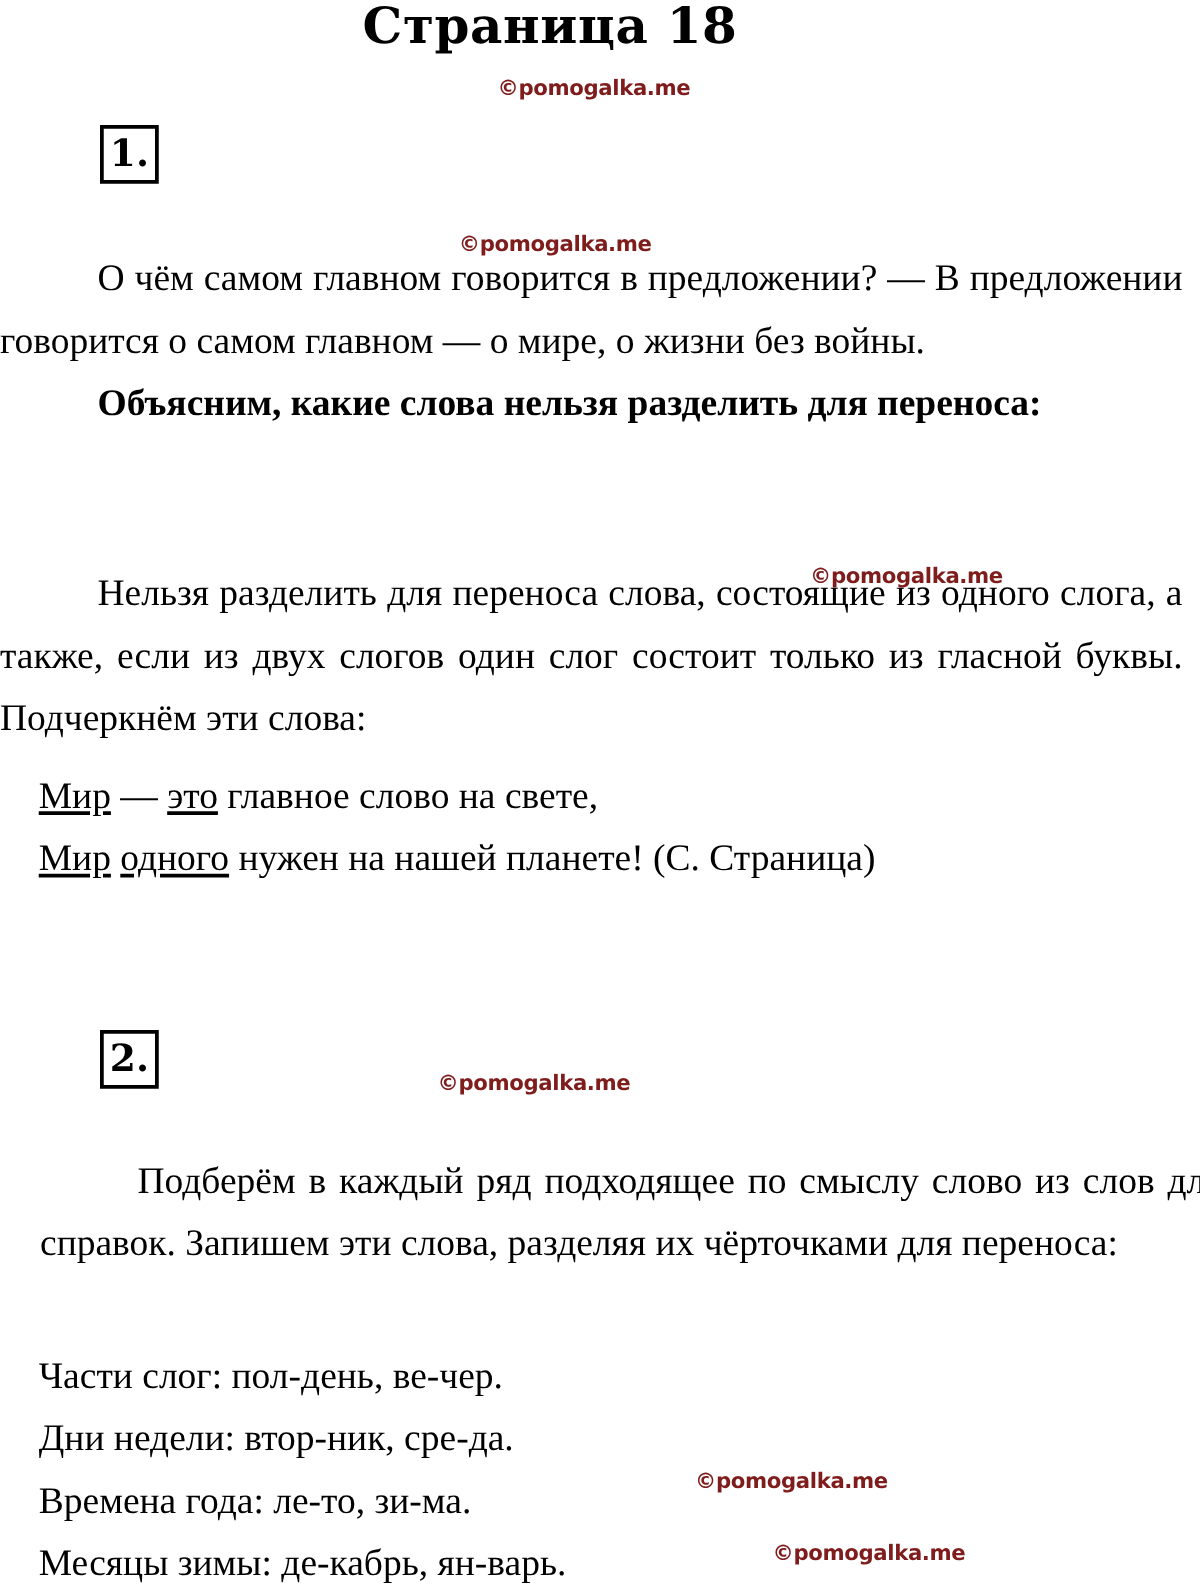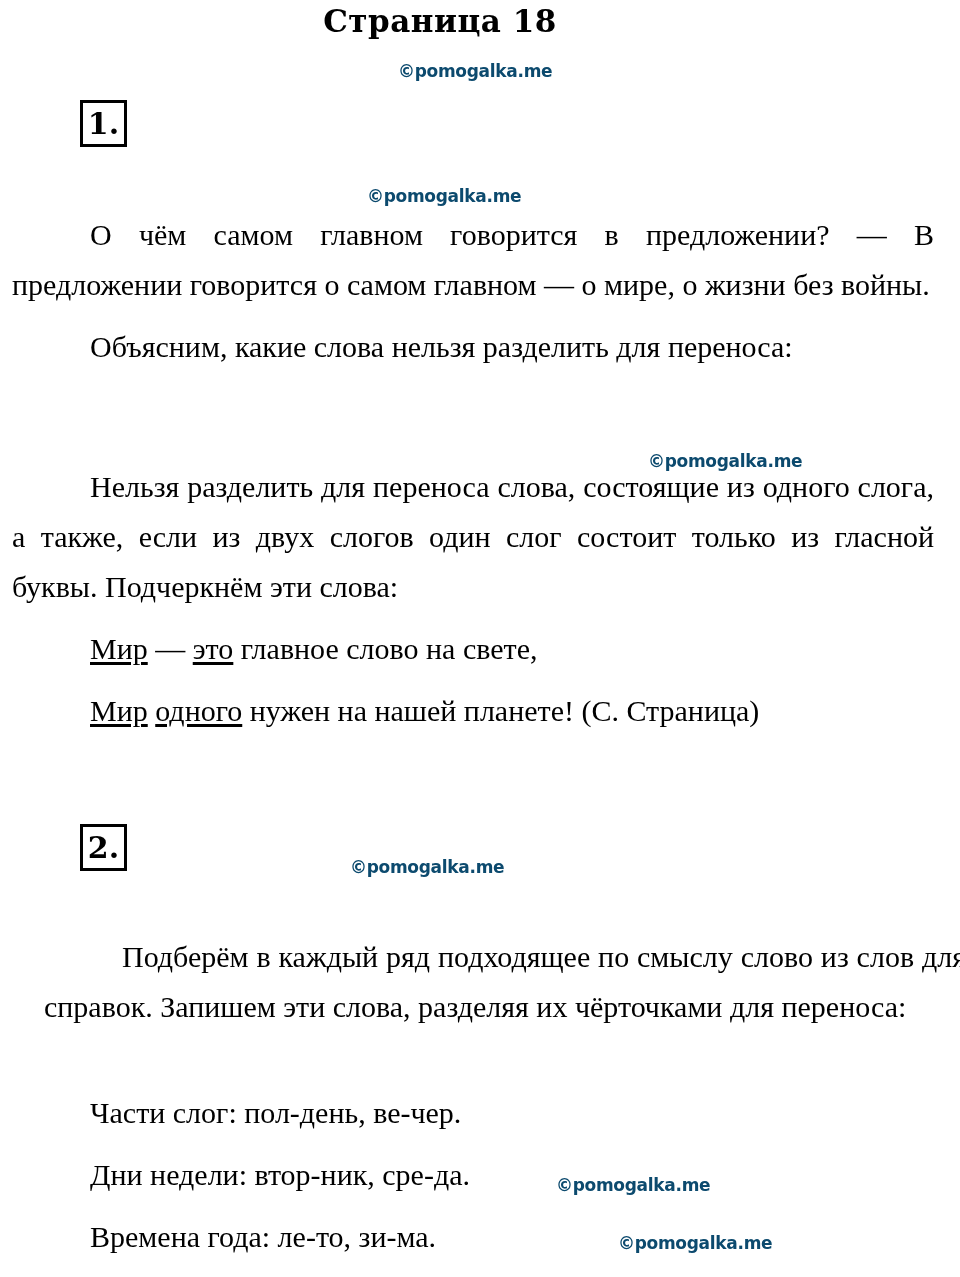--- a/index.html
+++ b/index.html
@@ -18,33 +18,33 @@
 
   
   .page-title {
     position: absolute;
     top: 2px;
     left: 0;
     width: 880px;
     text-align: center;
     font-family: "DejaVu Serif", "Liberation Serif", serif;
     font-weight: bold;
-    font-size: 31px;
+    font-size: 40px;
     letter-spacing: 0.5px;
     line-height: 38px;
   }
 
   
   .watermark {
     position: absolute;
     font-family: "DejaVu Sans", "Liberation Sans", sans-serif;
     font-weight: bold;
     font-size: 17px;
     line-height: 20px;
-    color: #0c4a6e;
+    color: #7f1d1d;
     white-space: nowrap;
     letter-spacing: -0.3px;
   }
   .wm-1 { left: 398px; top: 61px; }
   .wm-2 { left: 367px; top: 186px; }
   .wm-3 { left: 648px; top: 451px; }
   .wm-4 { left: 350px; top: 857px; }
   .wm-5 { left: 556px; top: 1175px; }
   .wm-6 { left: 618px; top: 1233px; }
 
@@ -68,46 +68,46 @@
   .textblock {
     position: absolute;
     left: 0;
     width: 946px;
     font-size: 30px;
     line-height: 50px;
     text-align: justify;
     text-justify: inter-word;
   }
   .textblock p {
-    margin: 12px;
+    margin: 0;
   }
   .indent {
     text-indent: 78px;
   }
   .bold {
-    font-weight: normal;
+    font-weight: bold;
   }
   .nojustify {
     text-align: left;
   }
   .u {
     text-decoration: underline;
     text-underline-offset: 3px;
   }
 
   
   .block-a { top: 198px; }
   .block-b { top: 450px; }
   .block-c { top: 612px; }
   .block-d { top: 920px; padding-left: 32px; }
   .block-e { top: 1076px; }
 
   .answer-line {
     text-indent: 0;
-    padding-left: 78px;
+    padding-left: 31px;
     text-align: left;
   }
 </style>
 </head>
 <body>
 
 <div class="page-title">Страница 18</div>
 
 <div class="watermark wm-1">©pomogalka.me</div>
 <div class="watermark wm-2">©pomogalka.me</div>
@@ -139,13 +139,14 @@
 <div class="num-box num-box-2">2.</div>
 
 <div class="textblock block-d">
   <p class="indent">Подберём в каждый ряд подходящее по смыслу слово из слов для справок. Запишем эти слова, разделяя их чёрточками для переноса:</p>
 </div>
 
 <div class="textblock block-e nojustify">
   <p class="answer-line">Части слог: пол-день, ве-чер.</p>
   <p class="answer-line">Дни недели: втор-ник, сре-да.</p>
   <p class="answer-line">Времена года: ле-то, зи-ма.</p>
+  <p class="answer-line">Месяцы зимы: де-кабрь, ян-варь.</p>
 </div>
 
 </body></html>

